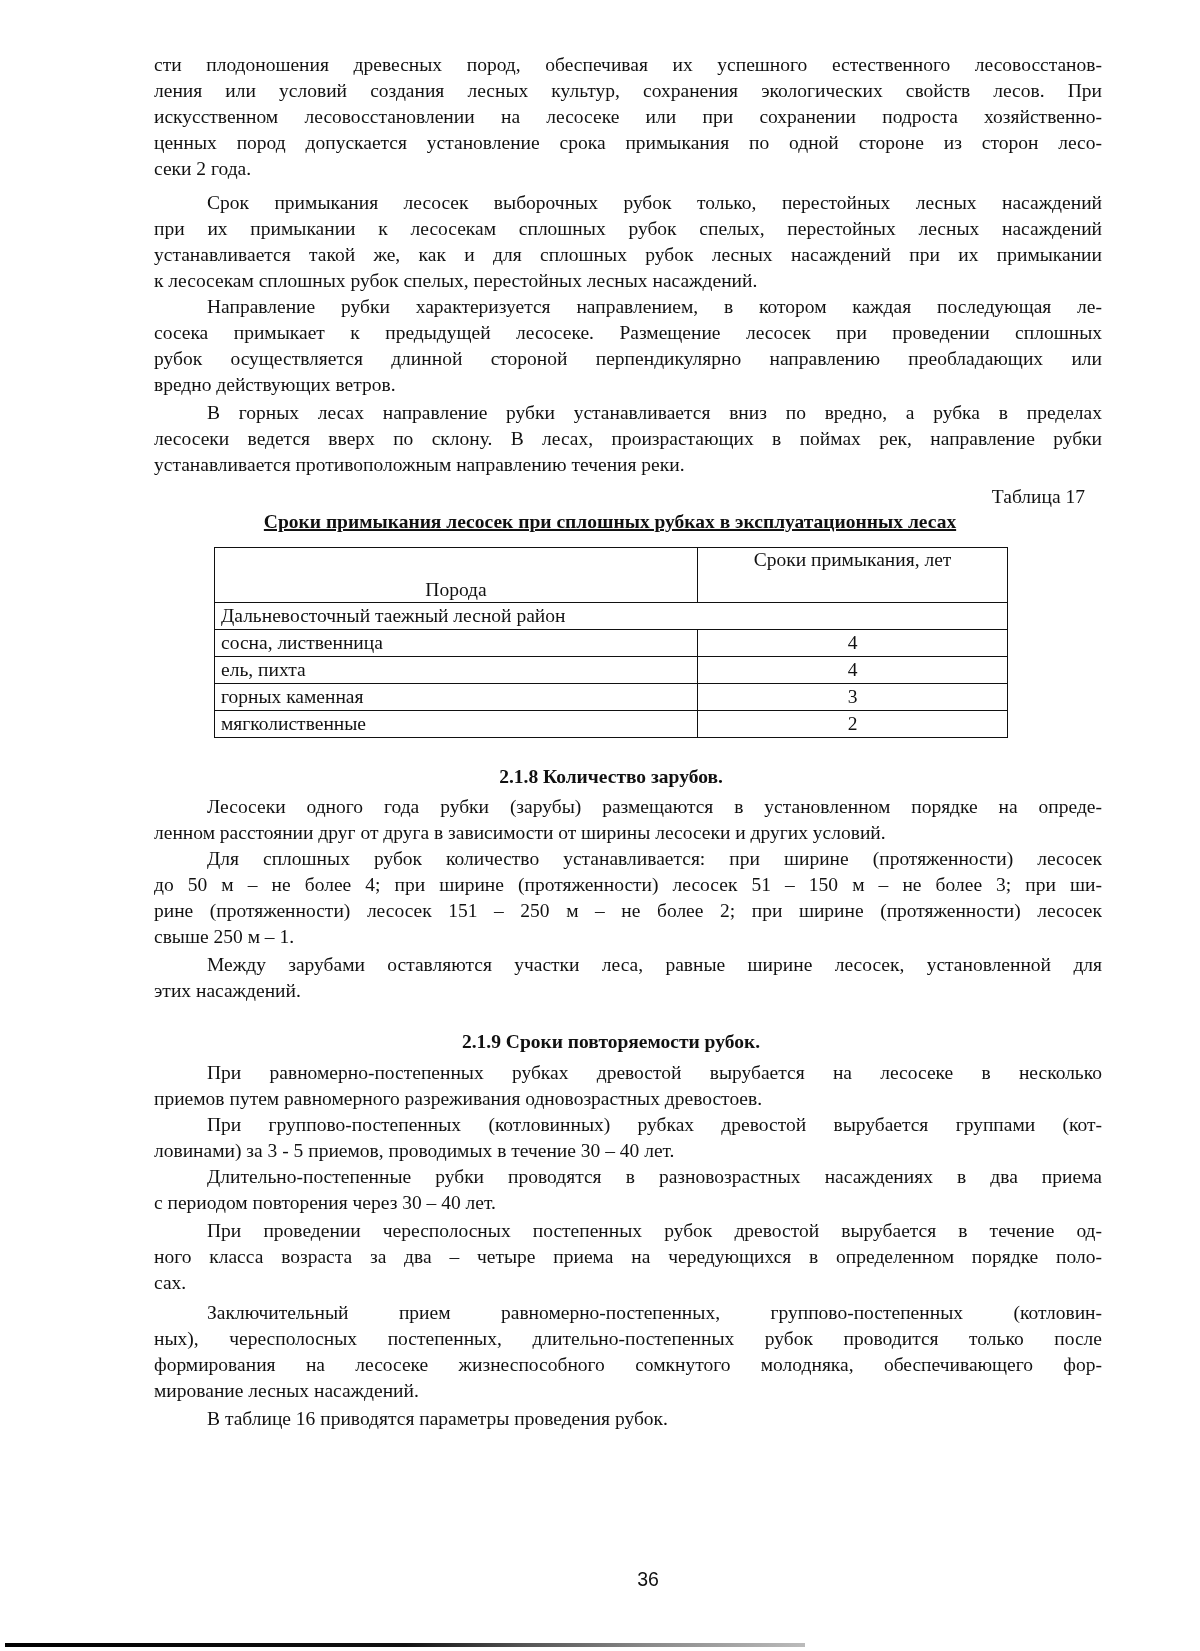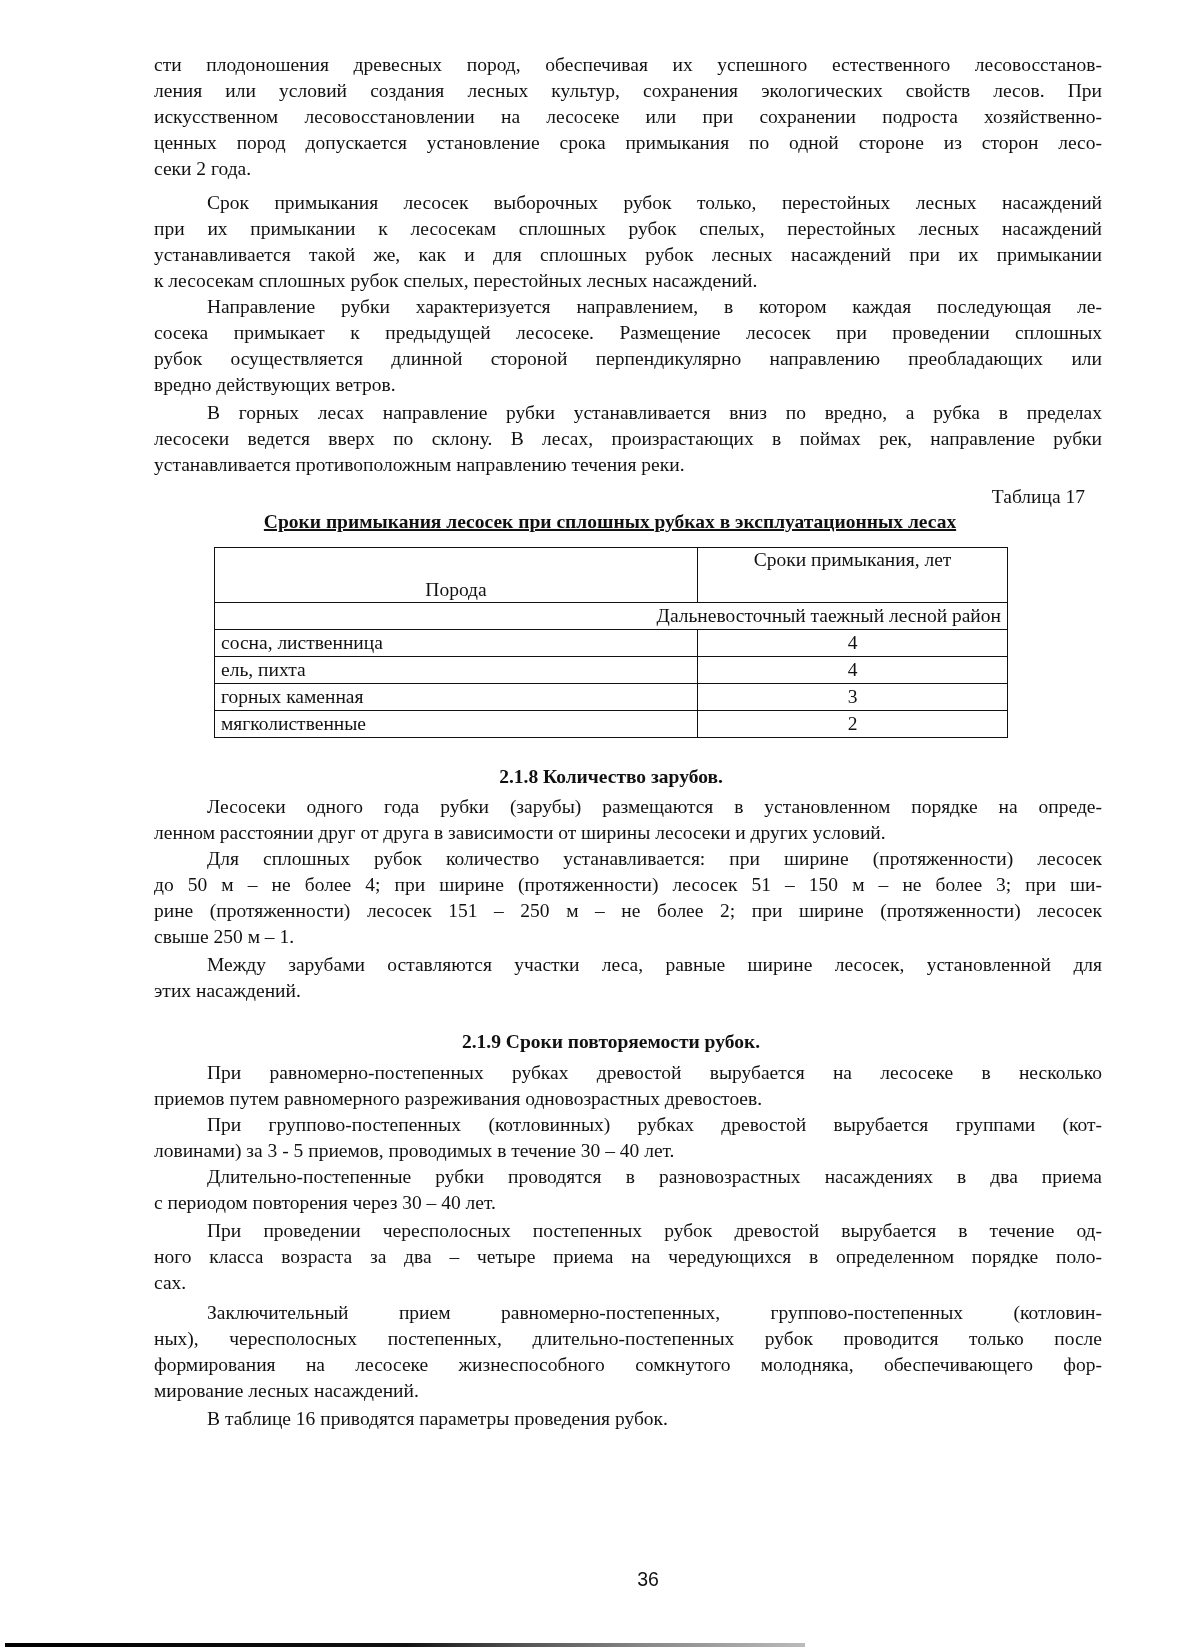--- a/index.html
+++ b/index.html
@@ -9,21 +9,21 @@
   .line { position: absolute; left: 137px; width: 948px; white-space: nowrap; text-align-last: justify; text-align: justify; margin-left: 17px; }
   .line.last { text-align-last: left; }
   .line.indent { left: 190px; width: 895px; }
   .heading { position: absolute; left: 137px; width: 948px; text-align: center; font-weight: bold; font-family: Liberation Serif, serif; font-size: 19.5px; }
   .table-num { position: absolute; right: 115px; font-family: "Liberation Serif", serif; font-size: 19.5px; }
   .table-title { position: absolute; left: 192px; width: 836px; font-family: "Liberation Serif", serif; font-size: 19.5px; font-weight: bold; white-space: nowrap; text-align: center; text-decoration: underline; text-decoration-thickness: 2px; }
   table.t17 { position: absolute; left: 214px; top: 547px; width: 794px; border-collapse: collapse; font-family: "Liberation Serif", serif; font-size: 19.5px; }
   table.t17 td, table.t17 th { border: 1.6px solid #111; padding: 0 6px; font-weight: normal; height: 26px; line-height: 24px; margin-top: 28px; }
   table.t17 th.h-species { text-align: center; vertical-align: bottom; height: 54px; width: 470px; }
   table.t17 th.h-years { text-align: center; vertical-align: top; }
-  table.t17 td.region { text-align: right; }
+  table.t17 td.region { text-align: left; }
   table.t17 td.val { text-align: center; }
   .page-number { position: absolute; top: 1568px; left: 0; width: 1200px; text-align: center; font-family: Liberation Sans, sans-serif; font-size: 19.5px; padding-left: 48px; }
   .bottom-rule { position: absolute; left: 5px; top: 1643px; width: 800px; height: 4px; background: linear-gradient(to right, #000 0%, #111 50%, #555 65%, #888 80%, #bbb 100%); }
 </style>
 </head>
 <body>
 
 <div class="page">
 
   <div class="text">

